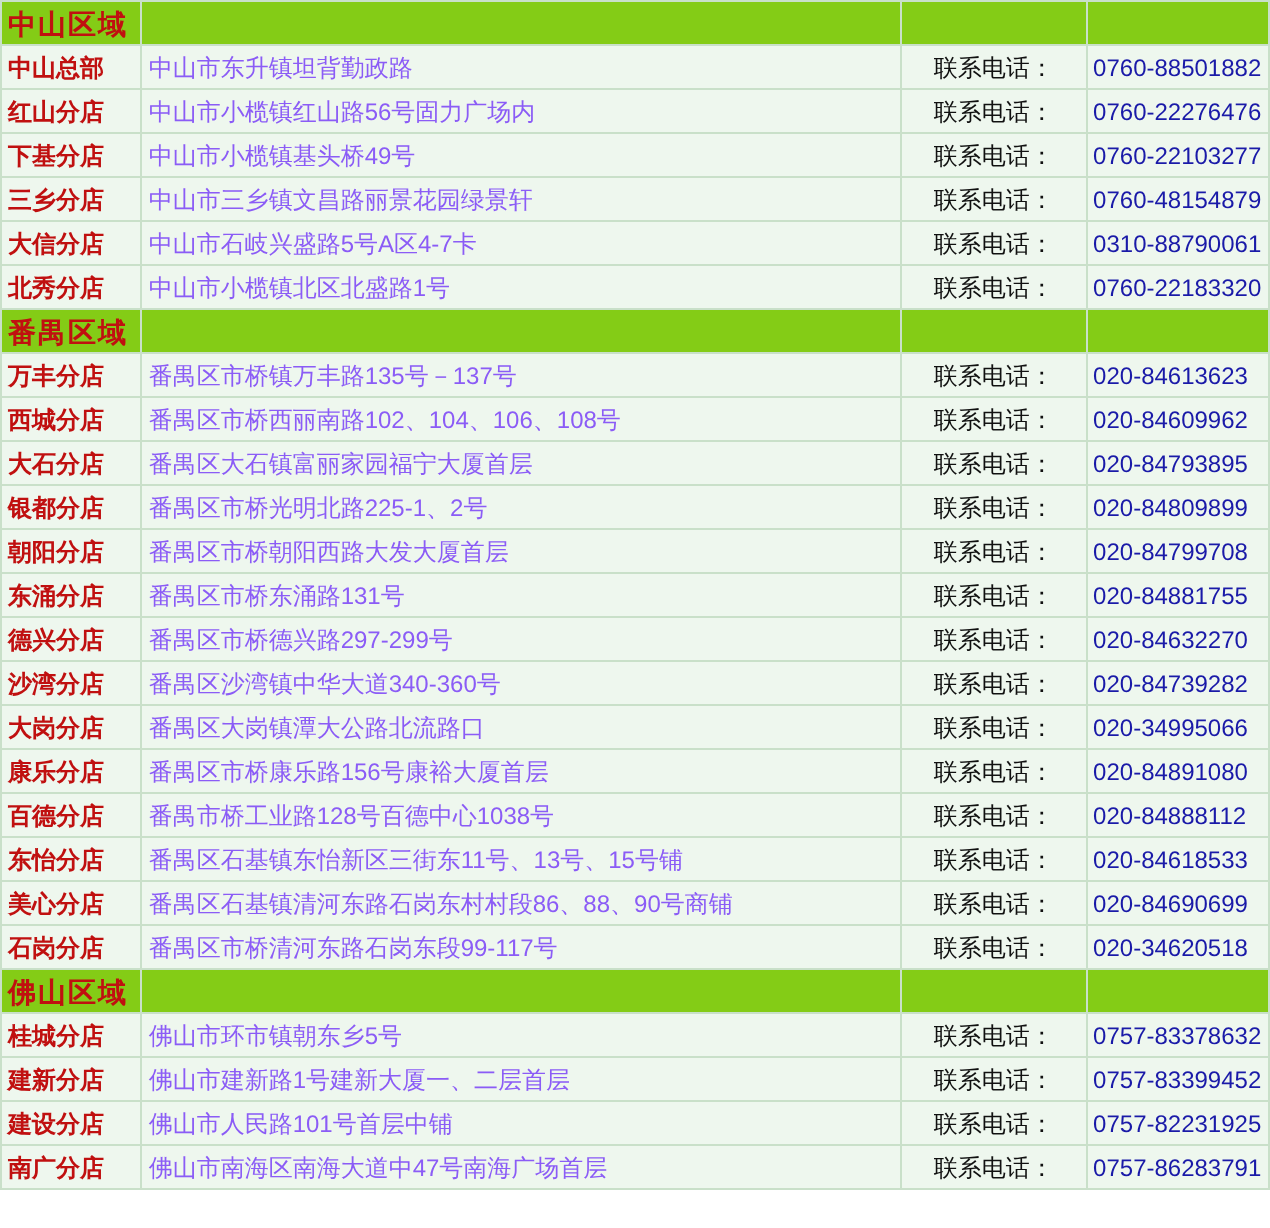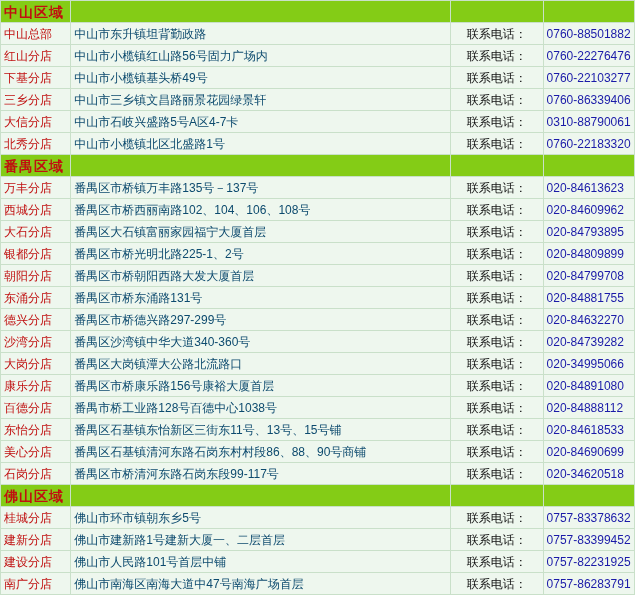--- a/index.html
+++ b/index.html
@@ -42,23 +42,23 @@
     background: #84cc16;
     font-weight: bold;
     font-size: 14px;
     color: #c01010;
     letter-spacing: 1px;
   }
   tr.region td.blank { color: transparent; }
 
   td.name {
     color: #c01010;
-    font-weight: normal;
-  }
-  td.addr { color: #0c4a6e; }
+    font-weight: bold;
+  }
+  td.addr { color: #8b5cf6; }
   td.lbl  { color: #111111; text-align: center; }
   td.tel  { color: #1a1aa8; text-align: right; padding-right: 18px; }
 
   
   .wm {
     position: absolute;
     z-index: 1;
     pointer-events: none;
     user-select: none;
   }
@@ -157,21 +157,21 @@
       <tr>
         <td class="name">下基分店</td>
         <td class="addr">中山市小榄镇基头桥49号</td>
         <td class="lbl">联系电话：</td>
         <td class="tel">0760-22103277</td>
       </tr>
       <tr>
         <td class="name">三乡分店</td>
         <td class="addr">中山市三乡镇文昌路丽景花园绿景轩</td>
         <td class="lbl">联系电话：</td>
-        <td class="tel">0760-86339406</td>
+        <td class="tel">0760-48154879</td>
       </tr>
       <tr>
         <td class="name">大信分店</td>
         <td class="addr">中山市石岐兴盛路5号A区4-7卡</td>
         <td class="lbl">联系电话：</td>
         <td class="tel">0310-88790061</td>
       </tr>
       <tr>
         <td class="name">北秀分店</td>
         <td class="addr">中山市小榄镇北区北盛路1号</td>

